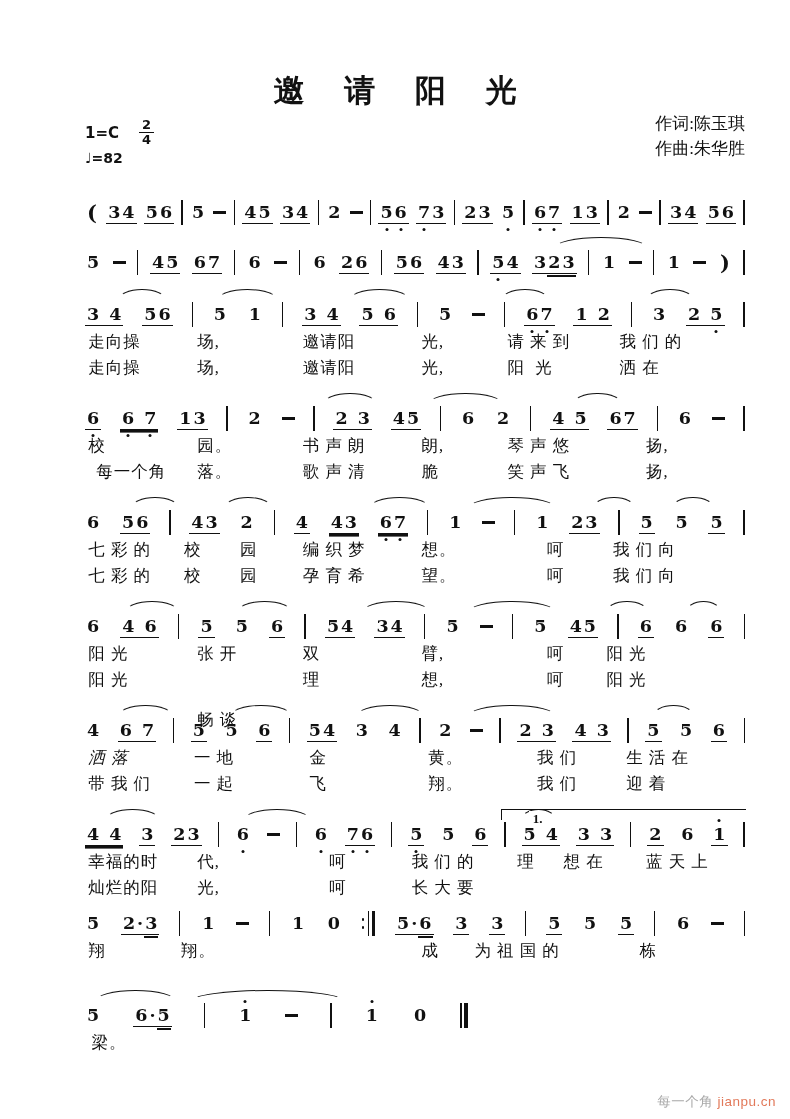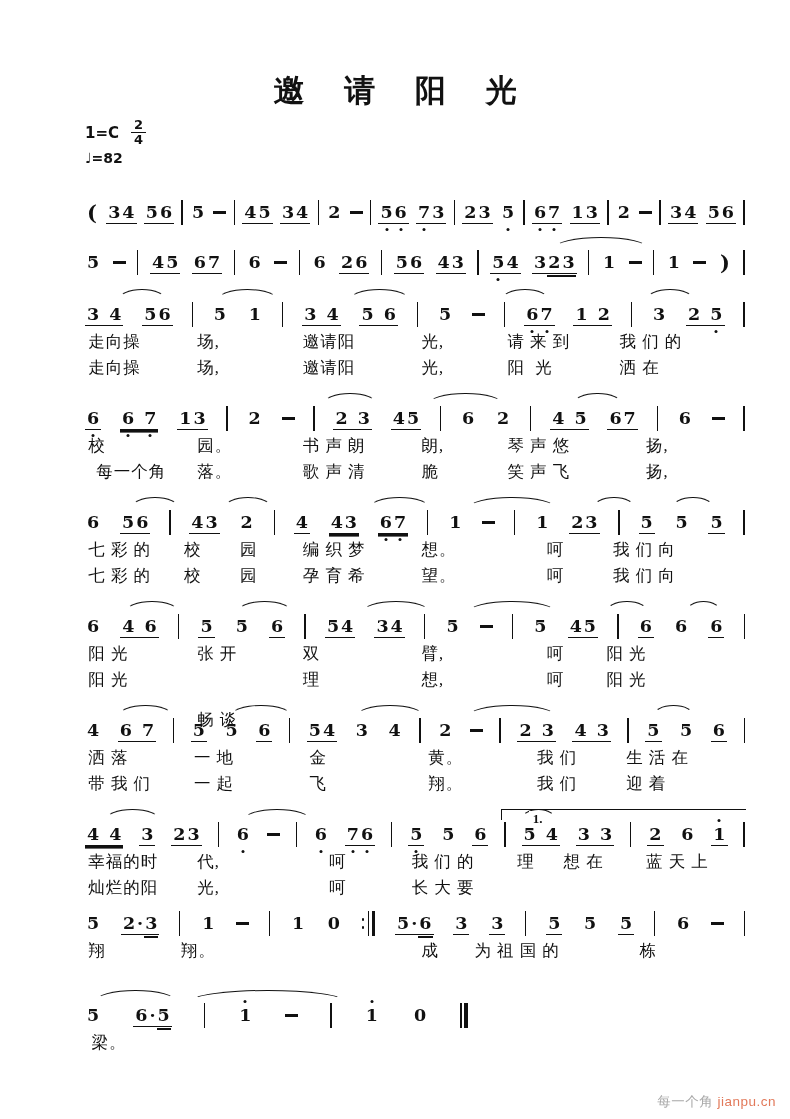--- a/index.html
+++ b/index.html
@@ -8,21 +8,21 @@
     background:#ffffff;color:#111;
     font-family:"Liberation Serif","DejaVu Serif",serif;
   }
   .sheet{position:absolute;inset:0;}
   .song-title{
     margin-top:70px;text-align:center;font-size:31px;font-weight:bold;
     letter-spacing:16px;text-indent:16px;
   }
   .meta-row{position:relative;height:64px;margin:6px 45px 0 85px;}
   .key-block{position:absolute;left:0;top:0;font-size:15px;font-weight:bold;font-family:"DejaVu Sans",sans-serif;}
-  .key-line{display:flex;align-items:center;gap:12px;}
+  .key-line{display:flex;align-items:center;gap:20px;}
   .frac{display:inline-flex;flex-direction:column;align-items:center;font-size:13px;line-height:1.1;font-weight:bold;}
   .frac .num{border-bottom:1.2px solid #111;padding:0 3px;}
   .tempo-line{margin-top:2px;font-size:14px;font-weight:bold;}
   .credits{position:absolute;right:0;top:-6px;text-align:left;font-size:17px;line-height:1.45;}
   .music{margin:2px 45px 0 85px;}
   .system{position:relative;}
   .arcs{position:relative;height:13px;}
   .arc{
     position:absolute;top:1px;height:10px;
     border:1.5px solid transparent;border-bottom:none;border-top-color:#111;
@@ -78,20 +78,24 @@
         <span>1=C</span>
         <span class="frac">
           <span class="num">2</span>
           <span class="den">4</span>
         </span>
       </div>
       <div class="tempo-line">
         <span>♩</span><span>=82</span>
       </div>
     </div>
+    <div class="credits">
+      <div>作词:陈玉琪</div>
+      <div>作曲:朱华胜</div>
+    </div>
   </div>
 
   <div class="music">
       <div class="system" style="margin-top: 4px;">
         <div class="arcs"></div>
         <div class="notes">
           <span class="tok paren"><span class="ch">(</span></span>
           <span class="tok u1"><span class="ch">3</span><span class="ch">4</span></span>
           <span class="tok u1"><span class="ch">5</span><span class="ch">6</span></span>
           <div class="bar"></div>
@@ -365,21 +369,21 @@
           <div class="bar"></div>
           <span class="tok u1"><span class="ch">2</span><span class="ch"> </span><span class="ch">3</span></span>
           <span class="tok u1"><span class="ch">4</span><span class="ch"> </span><span class="ch">3</span></span>
           <div class="bar"></div>
           <span class="tok u1"><span class="ch">5</span></span>
           <span class="tok"><span class="ch">5</span></span>
           <span class="tok u1"><span class="ch">6</span></span>
           <div class="bar"></div>
         </div>
         <div class="lyrics">
-          <span class="lg" style="left: 0.5%;">洒 落</span>
+          <span class="lg" style="left: 0.5%; font-style: italic;">洒 落</span>
           <span class="lg" style="left: 16.5%;">一 地</span>
           <span class="lg" style="left: 34%;">金</span>
           <span class="lg" style="left: 52%;">黄。</span>
           <span class="lg" style="left: 68.5%;">我 们</span>
           <span class="lg" style="left: 82%;">生 活 在</span>
         </div>
         <div class="lyrics">
           <span class="lg" style="left: 0.5%;">带 我 们</span>
           <span class="lg" style="left: 16.5%; text-align: center;">一 起</span>
           <span class="lg" style="left: 34%;">飞</span>

